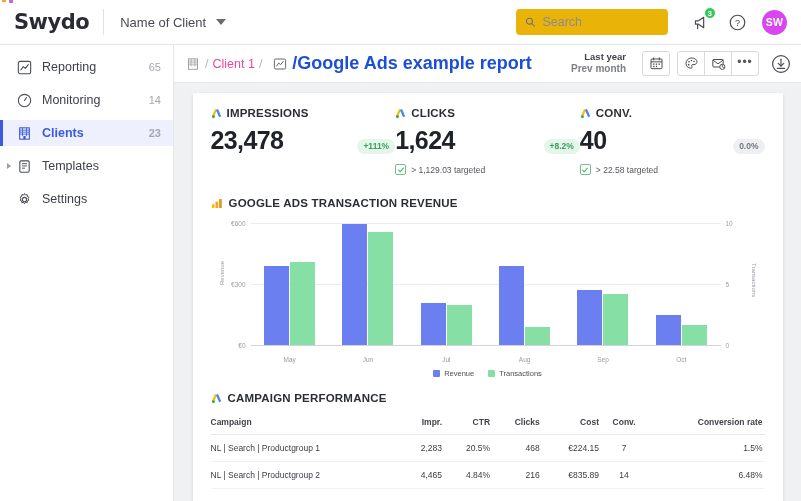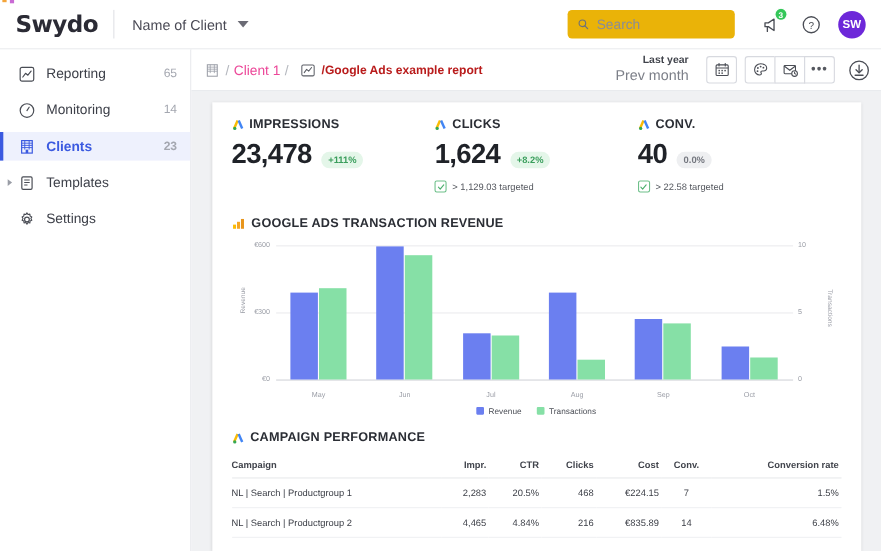--- a/index.html
+++ b/index.html
@@ -53,21 +53,21 @@
   .badge {
     position: absolute; top: -4px; right: -4px;
     min-width: 12px; height: 12px; border-radius: 6px;
     background: #34c759; color: #fff;
     font-size: 7.5px; font-weight: bold;
     display: flex; align-items: center; justify-content: center;
     padding: 0 3px; border: 1.5px solid #fff;
   }
   .avatar {
     width: 25px; height: 25px; border-radius: 50%;
-    background: #6d28d9; color: #fff;
+    background: #d946ef; color: #fff;
     font-size: 10.5px; font-weight: bold;
     display: flex; align-items: center; justify-content: center;
     letter-spacing: 0.2px;
   }
 
   
   .body { flex: 1; display: flex; min-height: 0; }
 
   
   .sidebar {
@@ -101,28 +101,28 @@
   .main { flex: 1; display: flex; flex-direction: column; min-width: 0; background: #f0f1f3; }
 
   .breadcrumb-bar {
     height: 38px; flex: 0 0 38px;
     background: #ffffff; border-bottom: 1px solid #e4e6ea;
     display: flex; align-items: center; padding: 0 10px 0 11px; gap: 0;
   }
   .bc-left { display: flex; align-items: center; gap: 4px; flex: 1; min-width: 0; }
   .bc-sep { color: #b4b7be; font-size: 12.5px; }
   .bc-client { color: #ec4899; font-size: 12.5px; }
-  .bc-title { color: #b91c1c; font-size: 11px; font-weight: bold; white-space: nowrap; }
+  .bc-title { color: #1d4ed8; font-size: 18px; font-weight: bold; white-space: nowrap; }
   .bc-icon { width: 16px; height: 16px; display:flex; align-items:center; justify-content:center; }
 
   .date-range {
     text-align: right; line-height: 1.25; margin-right: 9px; white-space: nowrap;
   }
   .date-range .dr-main { font-size: 9.5px; color: #41444c; font-weight: bold; }
-  .date-range .dr-sub { font-size: 13px; color: #7c7f88; }
+  .date-range .dr-sub { font-size: 10px; color: #7c7f88; font-weight: bold; }
 
   .tb-group { display: flex; align-items: center; }
   .tb-btn {
     width: 28px; height: 25px;
     border: 1px solid #d7d9df; background: #fff;
     display: flex; align-items: center; justify-content: center;
     cursor: pointer; margin-left: -1px;
   }
   .tb-btn:first-child { border-radius: 3px 0 0 3px; margin-left: 0; }
   .tb-btn.standalone { border-radius: 3px; margin-left: 7px; }
@@ -148,21 +148,21 @@
     width: 590px; background: #ffffff;
     box-shadow: 0 1px 3px rgba(0,0,0,0.13);
     padding: 14px 18px 0 18px;
   }
 
   
   .kpi-row { display: flex; padding-bottom: 8px; }
   .kpi { flex: 1; }
   .kpi-head { display: flex; align-items: center; gap: 5px; margin-bottom: 7px; }
   .kpi-title { font-size: 11.5px; font-weight: bold; color: #2b2e35; letter-spacing: 0.2px; }
-  .kpi-row2 { display: flex; align-items: baseline; gap: 9px; }
+  .kpi-row2 { display: flex; align-items: baseline; gap: 9px; justify-content: space-between; }
   .kpi-value { font-size: 25px; font-weight: bold; color: #1f2228; letter-spacing: -0.6px; }
   .chip {
     font-size: 8.5px; font-weight: bold; border-radius: 9px;
     padding: 2.5px 6px; white-space: nowrap;
   }
   .chip.up { background: #e4f6e9; color: #3a9e5c; }
   .chip.flat { background: #eeeff1; color: #74777f; }
   .kpi-target { display: flex; align-items: center; gap: 5px; margin-top: 9px; }
   .tick-box {
     width: 11px; height: 11px; border: 1px solid #6ec08a; border-radius: 2px;

